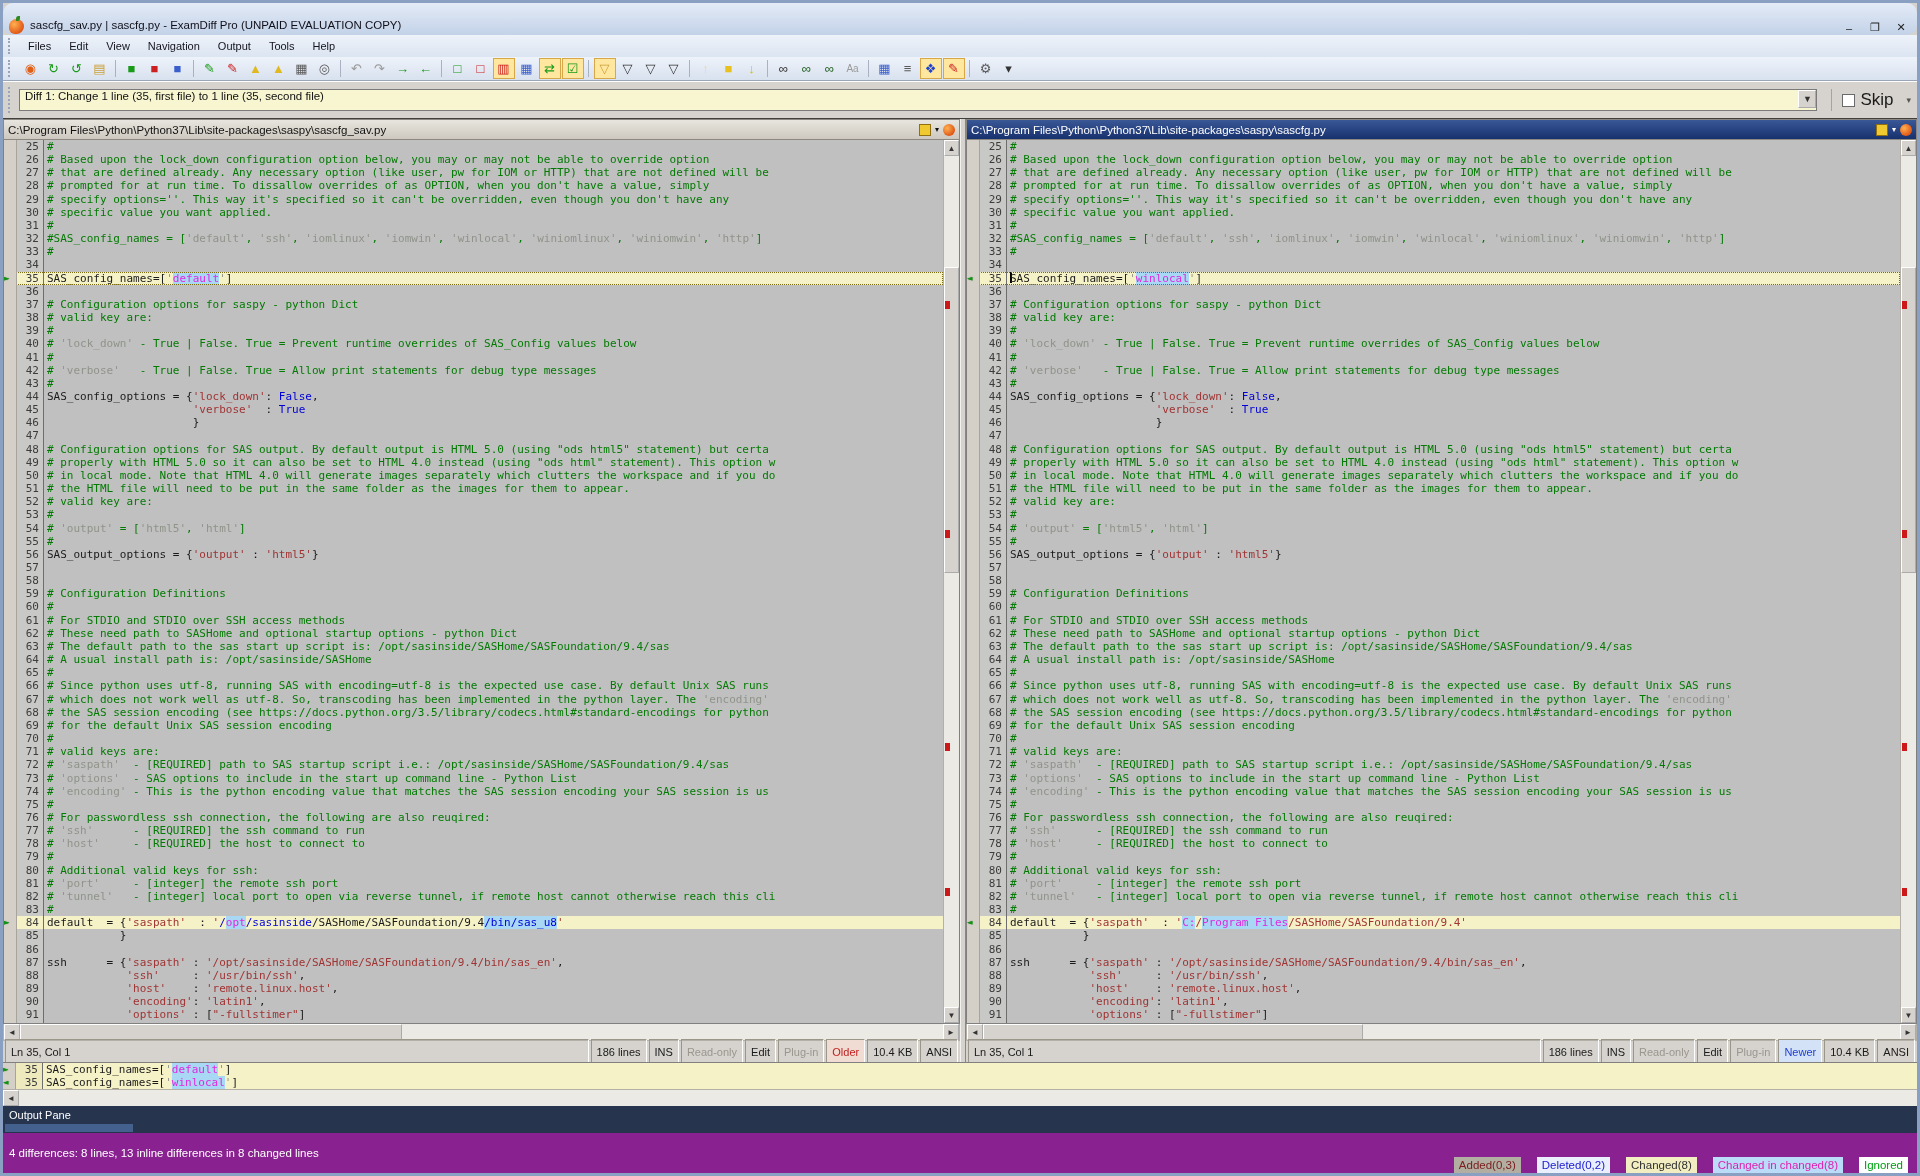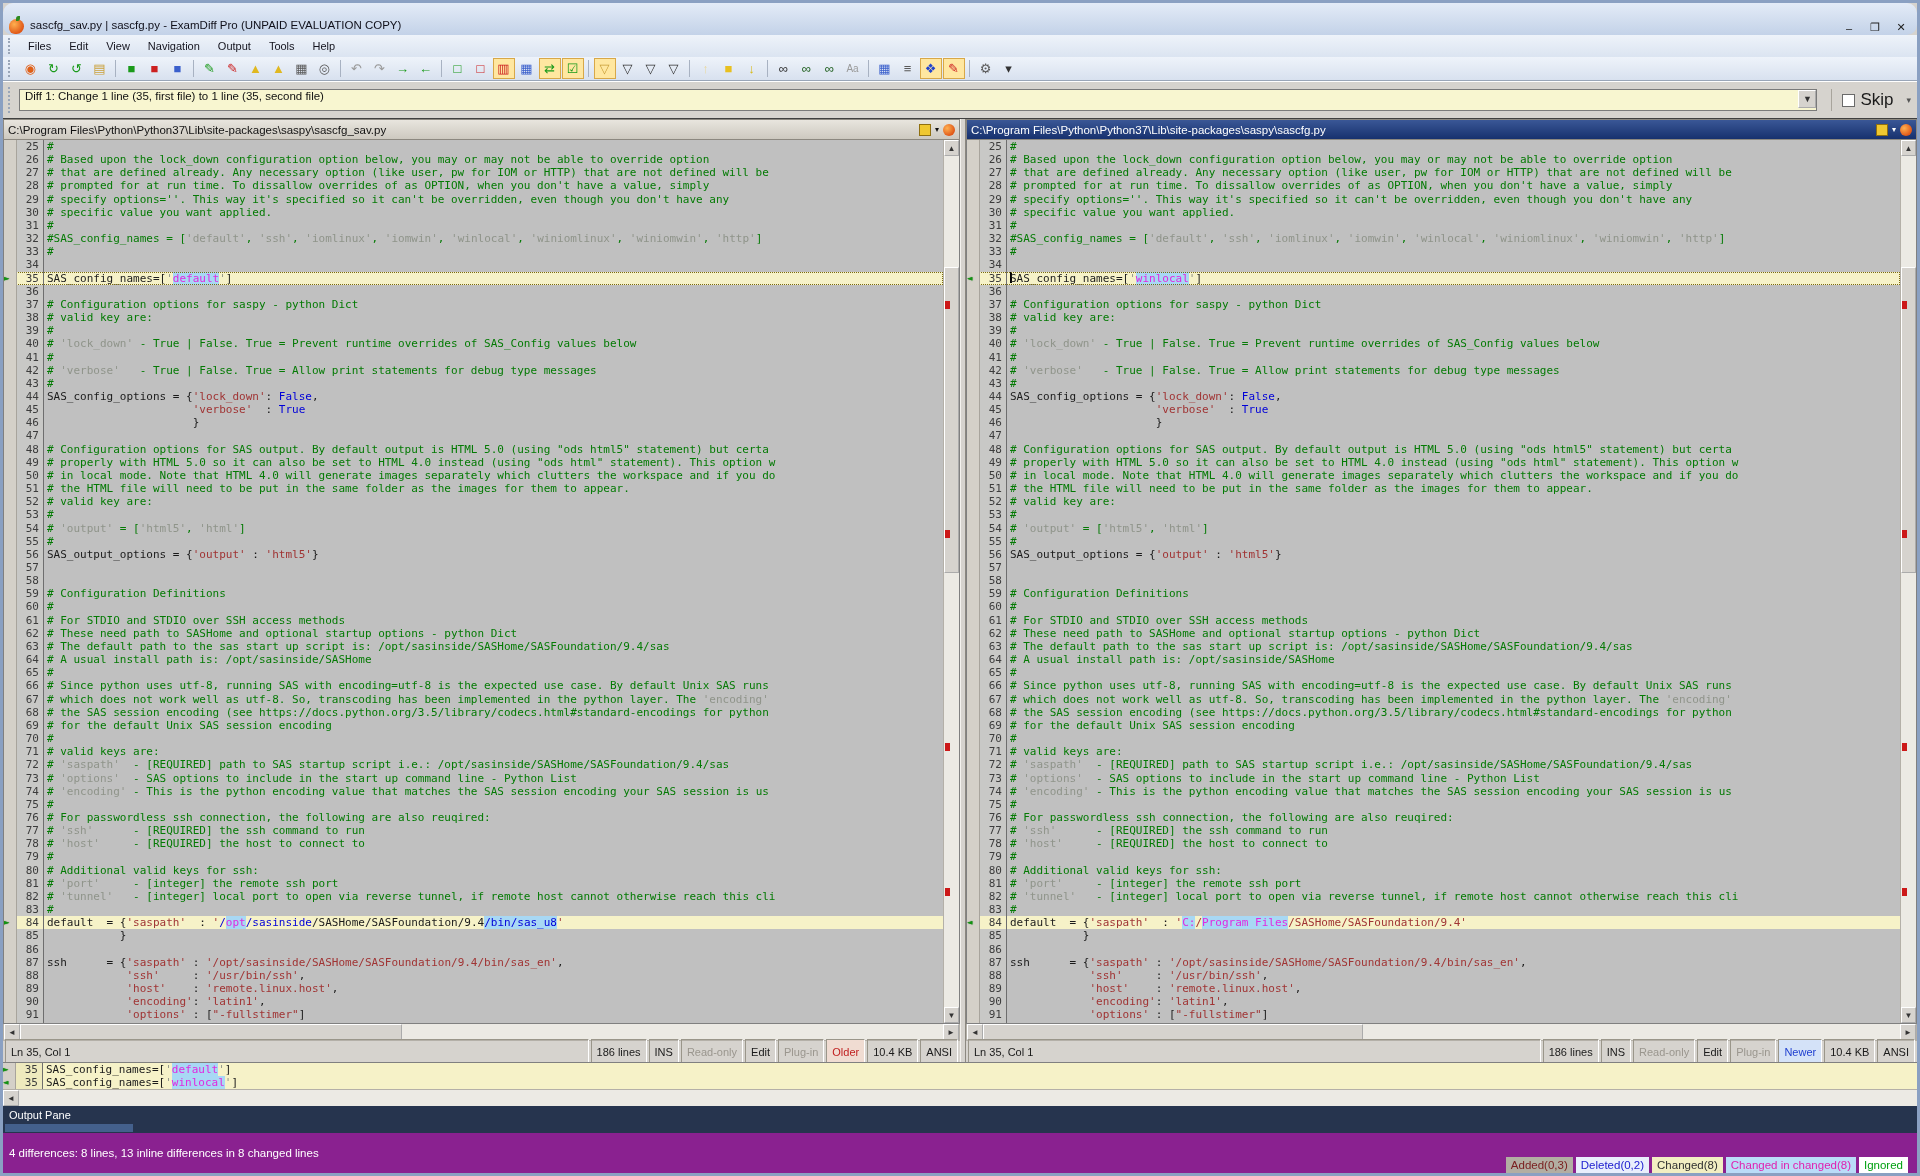--- a/index.html
+++ b/index.html
@@ -127,21 +127,21 @@
   
   .outputpane { flex:0 0 27px; background:#26344e; color:#fff; }
   .op-label { height:18px; display:flex; align-items:center; padding-left:6px; font-size:11px; }
   .op-tabrow { height:9px; position:relative; }
   .op-tab { position:absolute; left:2px; top:0; width:128px; height:8px; background:#44608c; }
 
   
   .statusbar { flex:0 0 26px; background:#8a2190; display:flex; align-items:center;
                color:#fff; padding:0 3px; font-size:11.5px; }
   .sb-text { padding-left:3px; }
-  .badges { margin-left:auto; display:flex; gap:3px; padding-right:6px;margin-top:24px; }
+  .badges { margin-left:auto; display:flex; gap:16px; padding-right:6px;margin-top:24px; }
   .badge { padding:2px 5px; font-size:11.5px; }
 </style>
 </head>
 <body>
 
 <div class="window">
 
   <div class="titlebar">
     <span class="app-icon"></span>
     <span class="title-text">sascfg_sav.py | sascfg.py - ExamDiff Pro (UNPAID EVALUATION COPY)</span>

